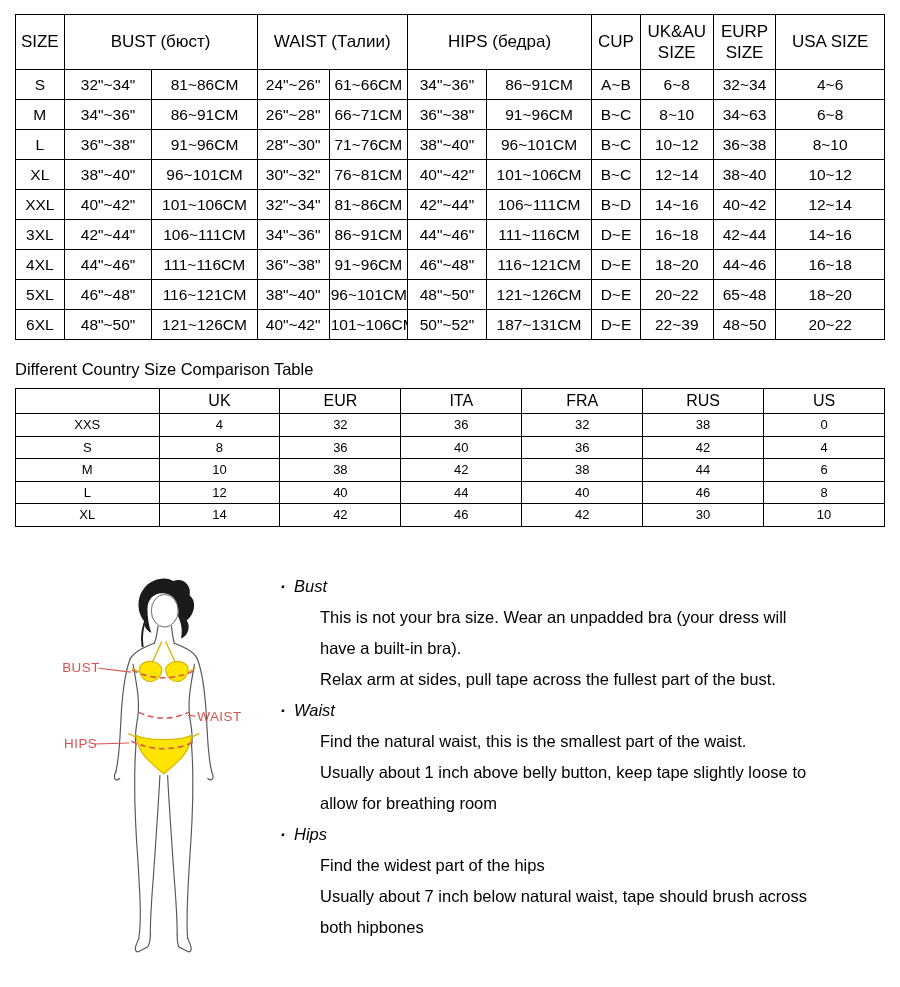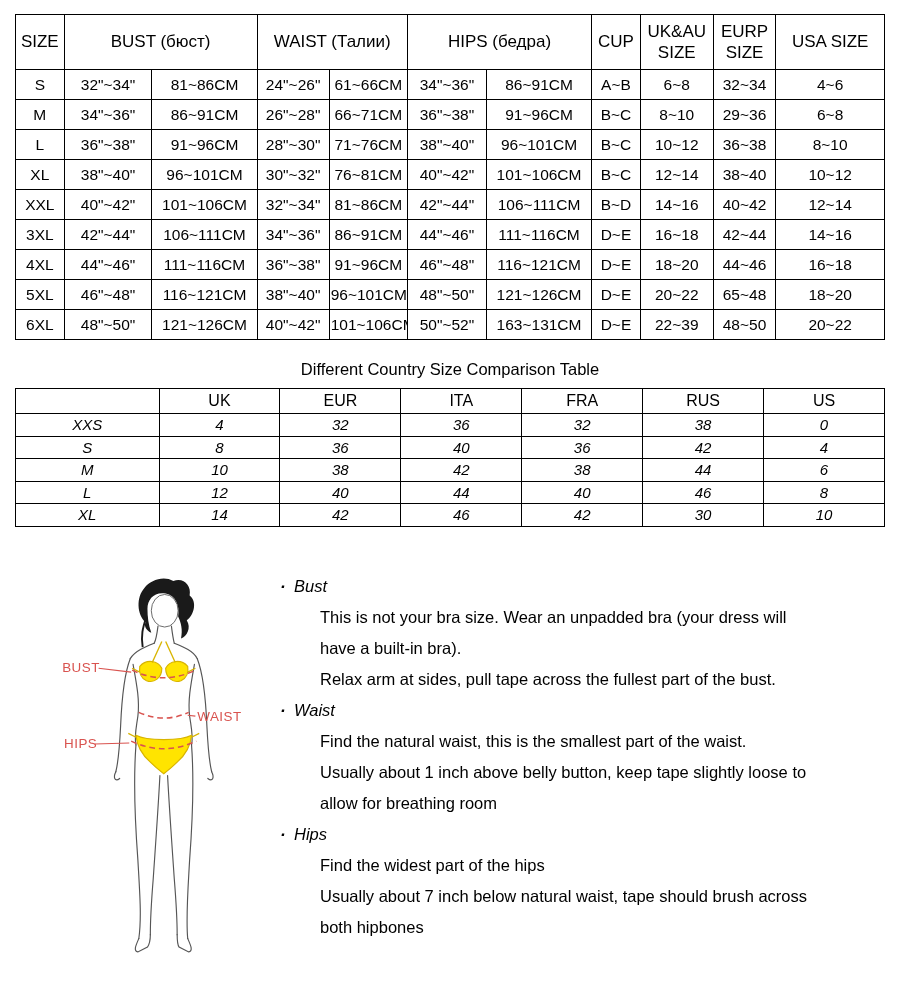--- a/index.html
+++ b/index.html
@@ -16,23 +16,23 @@
     border: 1px solid #000;
     text-align: center;
     vertical-align: middle;
     padding: 2px 1px;
     font-weight: normal;
     overflow: hidden;
   }
   table.main th { height: 55px; font-size: 17px; line-height: 1.25; }
   table.main td { height: 30px; font-size: 15.5px; }
 
-  .cmp-title { text-align: center; font-size: 16.5px; margin: 20px 0 9px 0; }
+  .cmp-title { text-align: left; font-size: 16.5px; margin: 20px 0 9px 0; }
   table.cmp th { height: 25px; font-size: 16px; }
-  table.cmp td { height: 22.5px; font-size: 15px; font-style: italic; }
+  table.cmp td { height: 22.5px; font-size: 13px; }
 
   .measure { display: flex; margin-top: 38px; }
   .figure-wrap { flex: 0 0 265px; padding-left: 28px; }
   .instructions { flex: 1; padding-top: 6px; font-size: 16.5px; max-width: 600px; }
   .sec-title { line-height: 31px; font-style: italic; }
   .bullet { display: inline-block; width: 14px; font-weight: bold; }
   .sec-line { margin-left: 40px; line-height: 31px; }
   svg text { font-family: "Liberation Sans", sans-serif; font-size: 14px; letter-spacing: 0.5px; }
 </style>
 </head>
@@ -83,21 +83,21 @@
         <tr>
           <td>M</td>
           <td>34"~36"</td>
           <td>86~91CM</td>
           <td>26"~28"</td>
           <td>66~71CM</td>
           <td>36"~38"</td>
           <td>91~96CM</td>
           <td>B~C</td>
           <td>8~10</td>
-          <td>29~36</td>
+          <td>34~63</td>
           <td>6~8</td>
         </tr>
         <tr>
           <td>L</td>
           <td>36"~38"</td>
           <td>91~96CM</td>
           <td>28"~30"</td>
           <td>71~76CM</td>
           <td>38"~40"</td>
           <td>96~101CM</td>
@@ -171,21 +171,21 @@
           <td>65~48</td>
           <td>18~20</td>
         </tr>
         <tr>
           <td>6XL</td>
           <td>48"~50"</td>
           <td>121~126CM</td>
           <td>40"~42"</td>
           <td>101~106CM</td>
           <td>50"~52"</td>
-          <td>163~131CM</td>
+          <td>187~131CM</td>
           <td>D~E</td>
           <td>22~39</td>
           <td>48~50</td>
           <td>20~22</td>
         </tr>
       </tbody>
   </table>
 
   <div class="cmp-title">Different Country Size Comparison Table</div>
 

